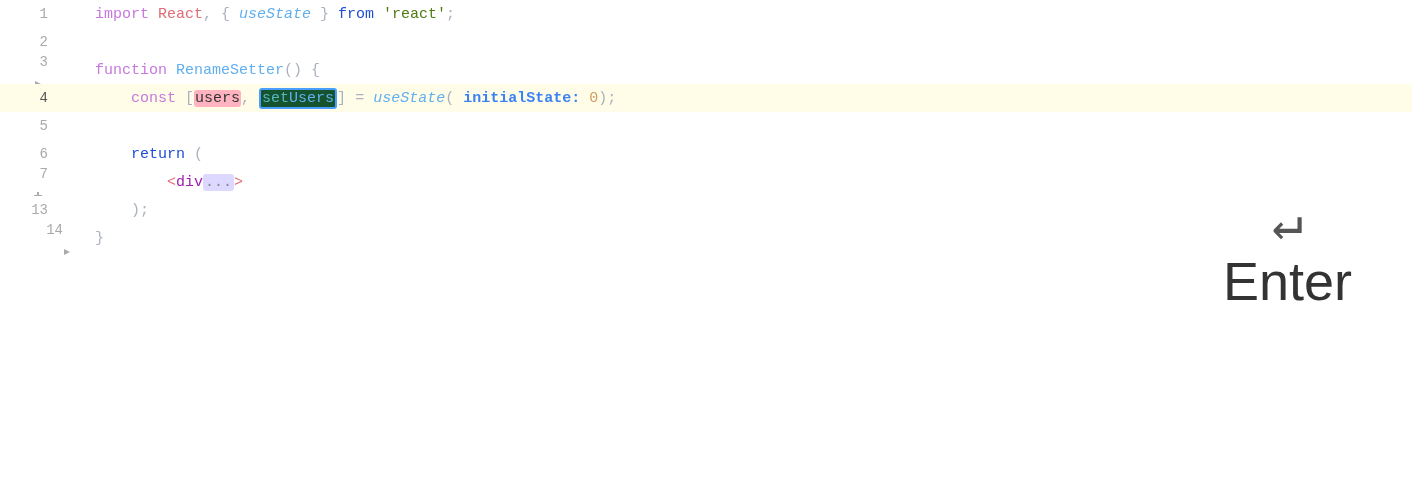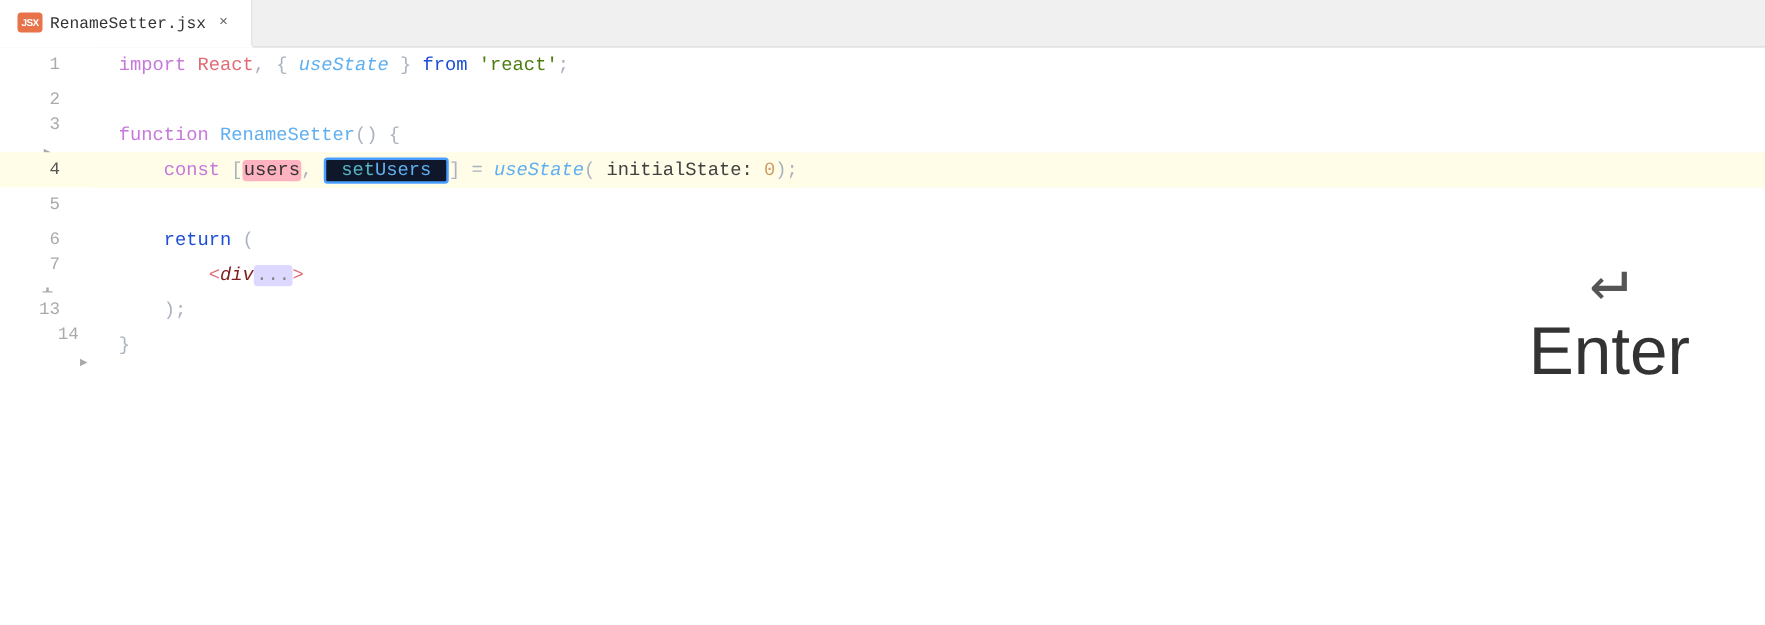--- a/index.html
+++ b/index.html
@@ -146,37 +146,37 @@
     .kw-bracket { color: #abb2bf; }
 
     .highlight-users {
       background: #ffb3c1;
       border-radius: 3px;
       padding: 0 1px;
       color: #333;
     }
 
     .highlight-setusers {
-      background: #0f172a;
+      background: #14532d;
       border: 2px solid #4a9eff;
       border-radius: 3px;
-      padding: 0 12px;
+      padding: 0 1px;
       color: #2d7a2d;
     }
 
     .set-green { color: #56b6c2; }
     .users-blue { color: #61afef; }
 
     .kw-equals { color: #abb2bf; }
     .kw-usestate2 { color: #61afef; font-style: italic; }
-    .kw-param-label { color: #404040; }
+    .kw-param-label { color: #3b82f6; font-weight: bold; }
     .kw-param-val { color: #d19a66; }
 
     .kw-return { color: #1d4ed8; }
-    .kw-div { color: #7f1d1d; font-style: italic; }
+    .kw-div { color: #a21caf; }
     .kw-dots {
       background: #ddd8ff;
       border-radius: 3px;
       padding: 0 2px;
       color: #888;
     }
 
     .kw-closing-brace { color: #abb2bf; }
 
     
@@ -222,29 +222,20 @@
 
     .full-line.highlighted {
       background: #fffde7;
     }
   </style>
 </head>
 <body>
 
 <div class="editor-container">
 
-  <div class="tab-bar">
-    <div class="tab">
-      <div class="tab-icon">
-        <span>JSX</span>
-      </div>
-      <span>RenameSetter.jsx</span>
-      <span class="tab-close">×</span>
-    </div>
-  </div>
 
   <div class="editor-body">
 
     <div class="editor-content">
 
       <div class="full-line">
         <div class="gutter" style="display:flex;align-items:center;width:75px;flex-shrink:0;">
           <span class="line-number">1</span>
           <div class="fold-spacer"></div>
         </div>

